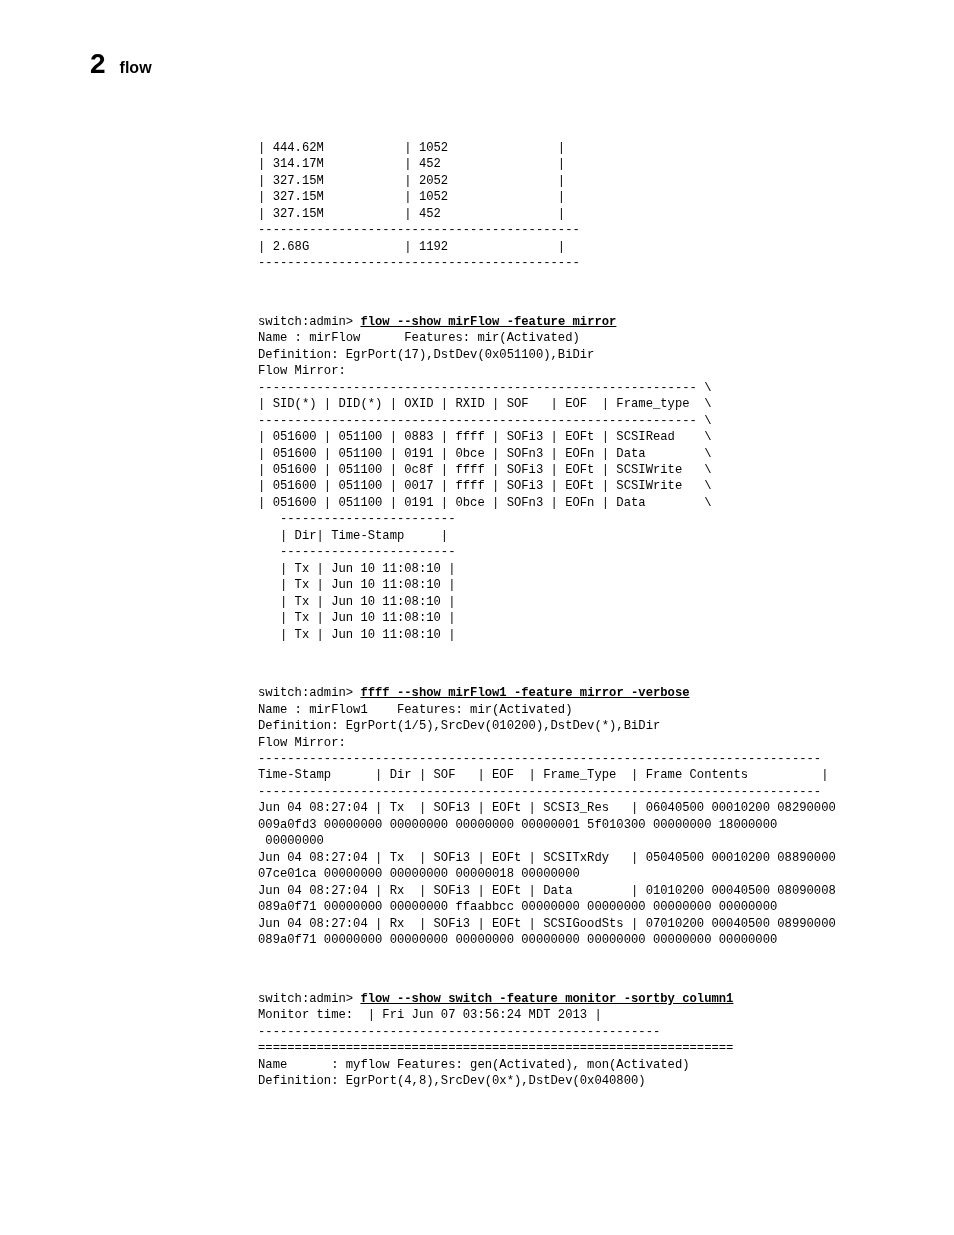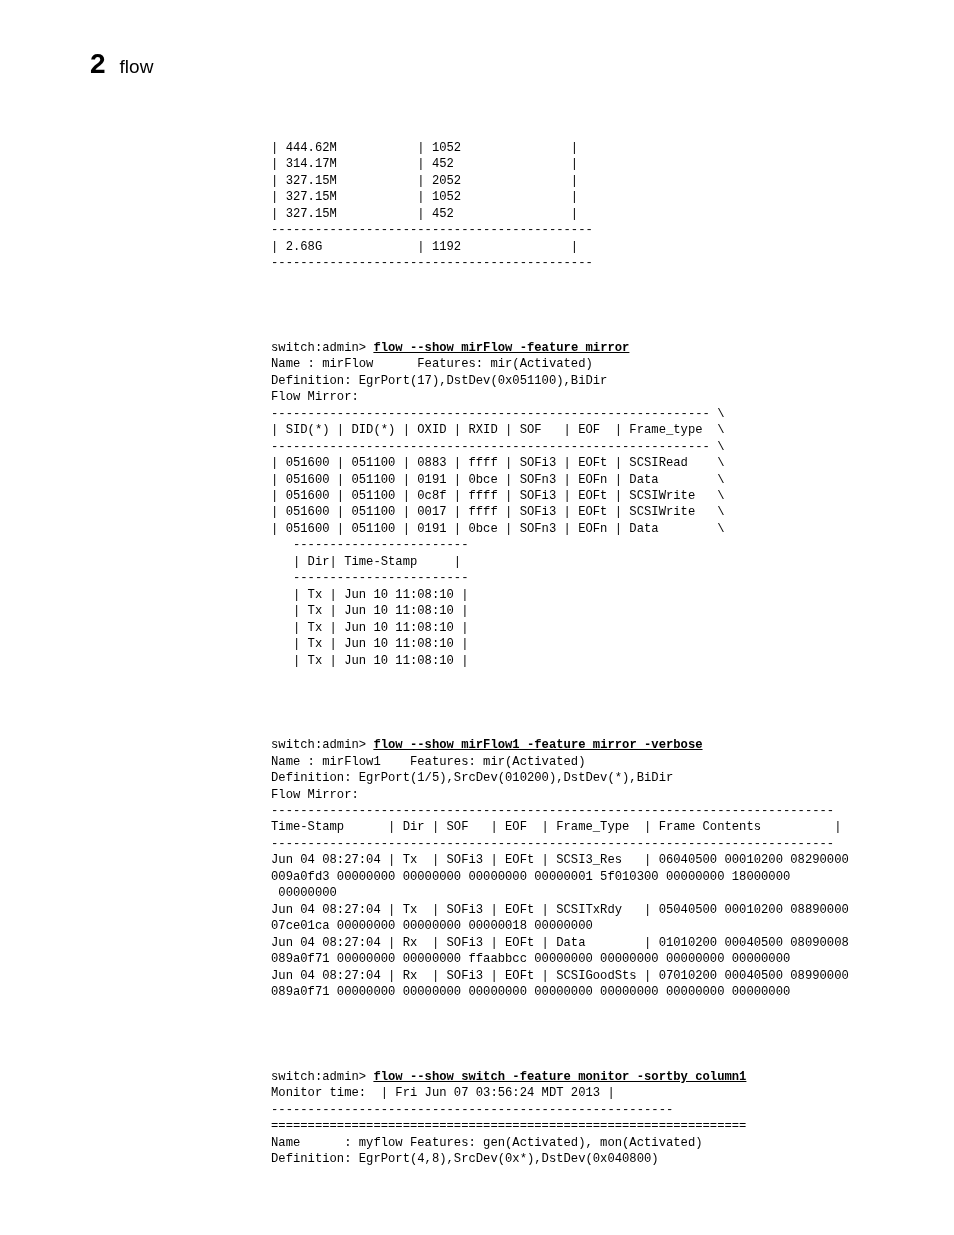--- a/index.html
+++ b/index.html
@@ -18,32 +18,33 @@
     align-items: baseline;
     gap: 14px;
     margin-bottom: 60px;
   }
   .chapter-num {
     font-size: 28px;
     font-weight: 600;
     font-family: Arial, Helvetica, sans-serif;
   }
   .chapter-title {
-    font-size: 19px;
+    font-size: 16px;
     font-family: Arial, Helvetica, sans-serif;
+    font-weight: bold;
   }
   .content {
     margin-left: 168px;
   }
   pre {
     font-family: 'Courier New', Courier, monospace;
     font-size: 12.2px;
     line-height: 1.35;
     white-space: pre;
-    margin: 13px;
+    margin: 0;
   }
   .block-gap {
     height: 42px;
   }
   .cmd {
     font-weight: bold;
     text-decoration: underline;
   }
 </style>
 </head>
@@ -85,21 +86,21 @@
    | Dir| Time-Stamp     |
    ------------------------
    | Tx | Jun 10 11:08:10 |
    | Tx | Jun 10 11:08:10 |
    | Tx | Jun 10 11:08:10 |
    | Tx | Jun 10 11:08:10 |
    | Tx | Jun 10 11:08:10 |</span></pre>
 
     <div class="block-gap"></div>
 
-    <pre><span>switch:admin&gt; </span><span class="cmd">flow --show mirFlow1 -feature mirror -verbose</span>
+    <pre><span>switch:admin&gt; </span><span class="cmd">ffff --show mirFlow1 -feature mirror -verbose</span>
 <span>Name : mirFlow1    Features: mir(Activated)
 Definition: EgrPort(1/5),SrcDev(010200),DstDev(*),BiDir
 Flow Mirror:
 -----------------------------------------------------------------------------
 Time-Stamp      | Dir | SOF   | EOF  | Frame_Type  | Frame Contents          |
 -----------------------------------------------------------------------------
 Jun 04 08:27:04 | Tx  | SOFi3 | EOFt | SCSI3_Res   | 06040500 00010200 08290000
 009a0fd3 00000000 00000000 00000000 00000001 5f010300 00000000 18000000
  00000000
 Jun 04 08:27:04 | Tx  | SOFi3 | EOFt | SCSITxRdy   | 05040500 00010200 08890000

